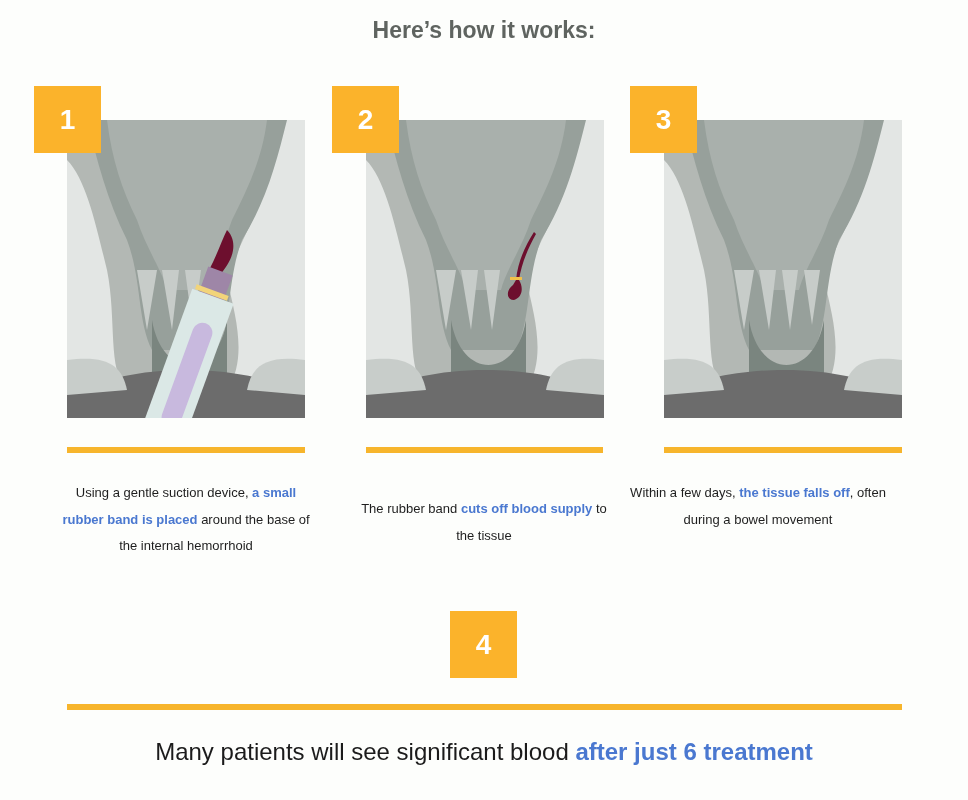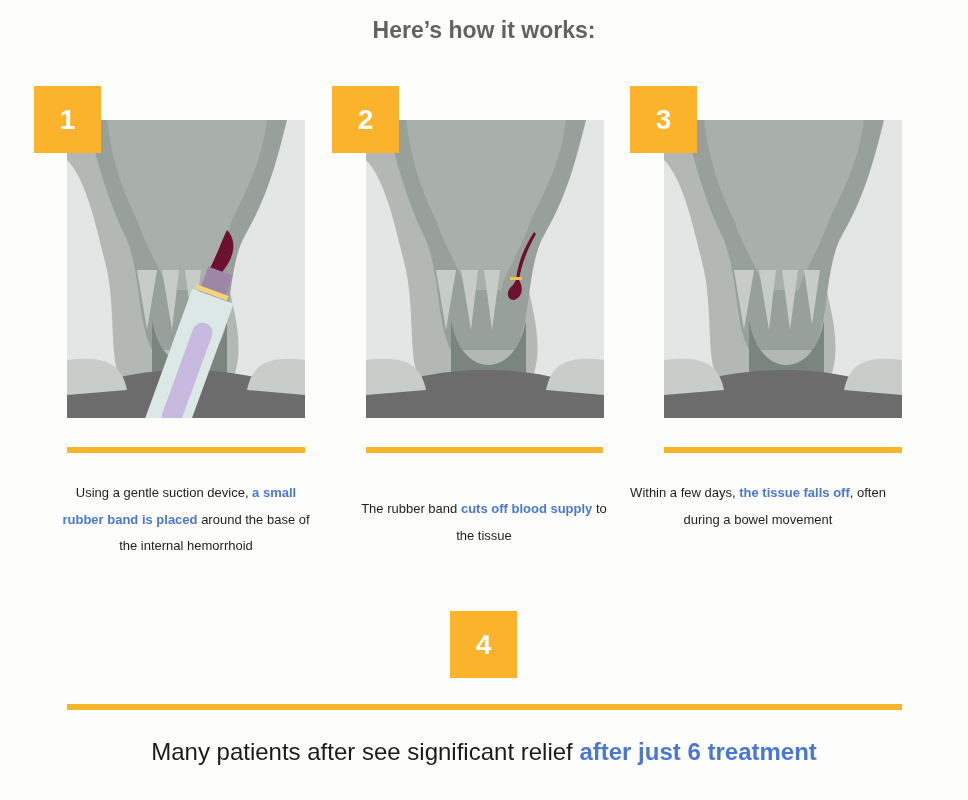--- a/index.html
+++ b/index.html
@@ -82,14 +82,14 @@
   </svg>
 </div>
 <div class="bar" style="left:664px; top:447px; width:238px;"></div>
 <div class="caption" style="left:629px;">
   <span>Within a few days, </span><span class="hl">the tissue falls off</span><span>, often during a bowel movement</span>
 </div>
 
 <div class="badge" style="left:450px; top:611px;">4</div>
 <div class="bar" style="left:67px; top:704px; width:835px;"></div>
 <div class="bottom">
-  <span>Many patients after see significant relief </span><span class="hl">after just 6 treatment</span><span></span>
+  <span>Many patients will see significant blood </span><span class="hl">after just 6 treatment</span><span></span>
 </div>
 
 </body></html>

